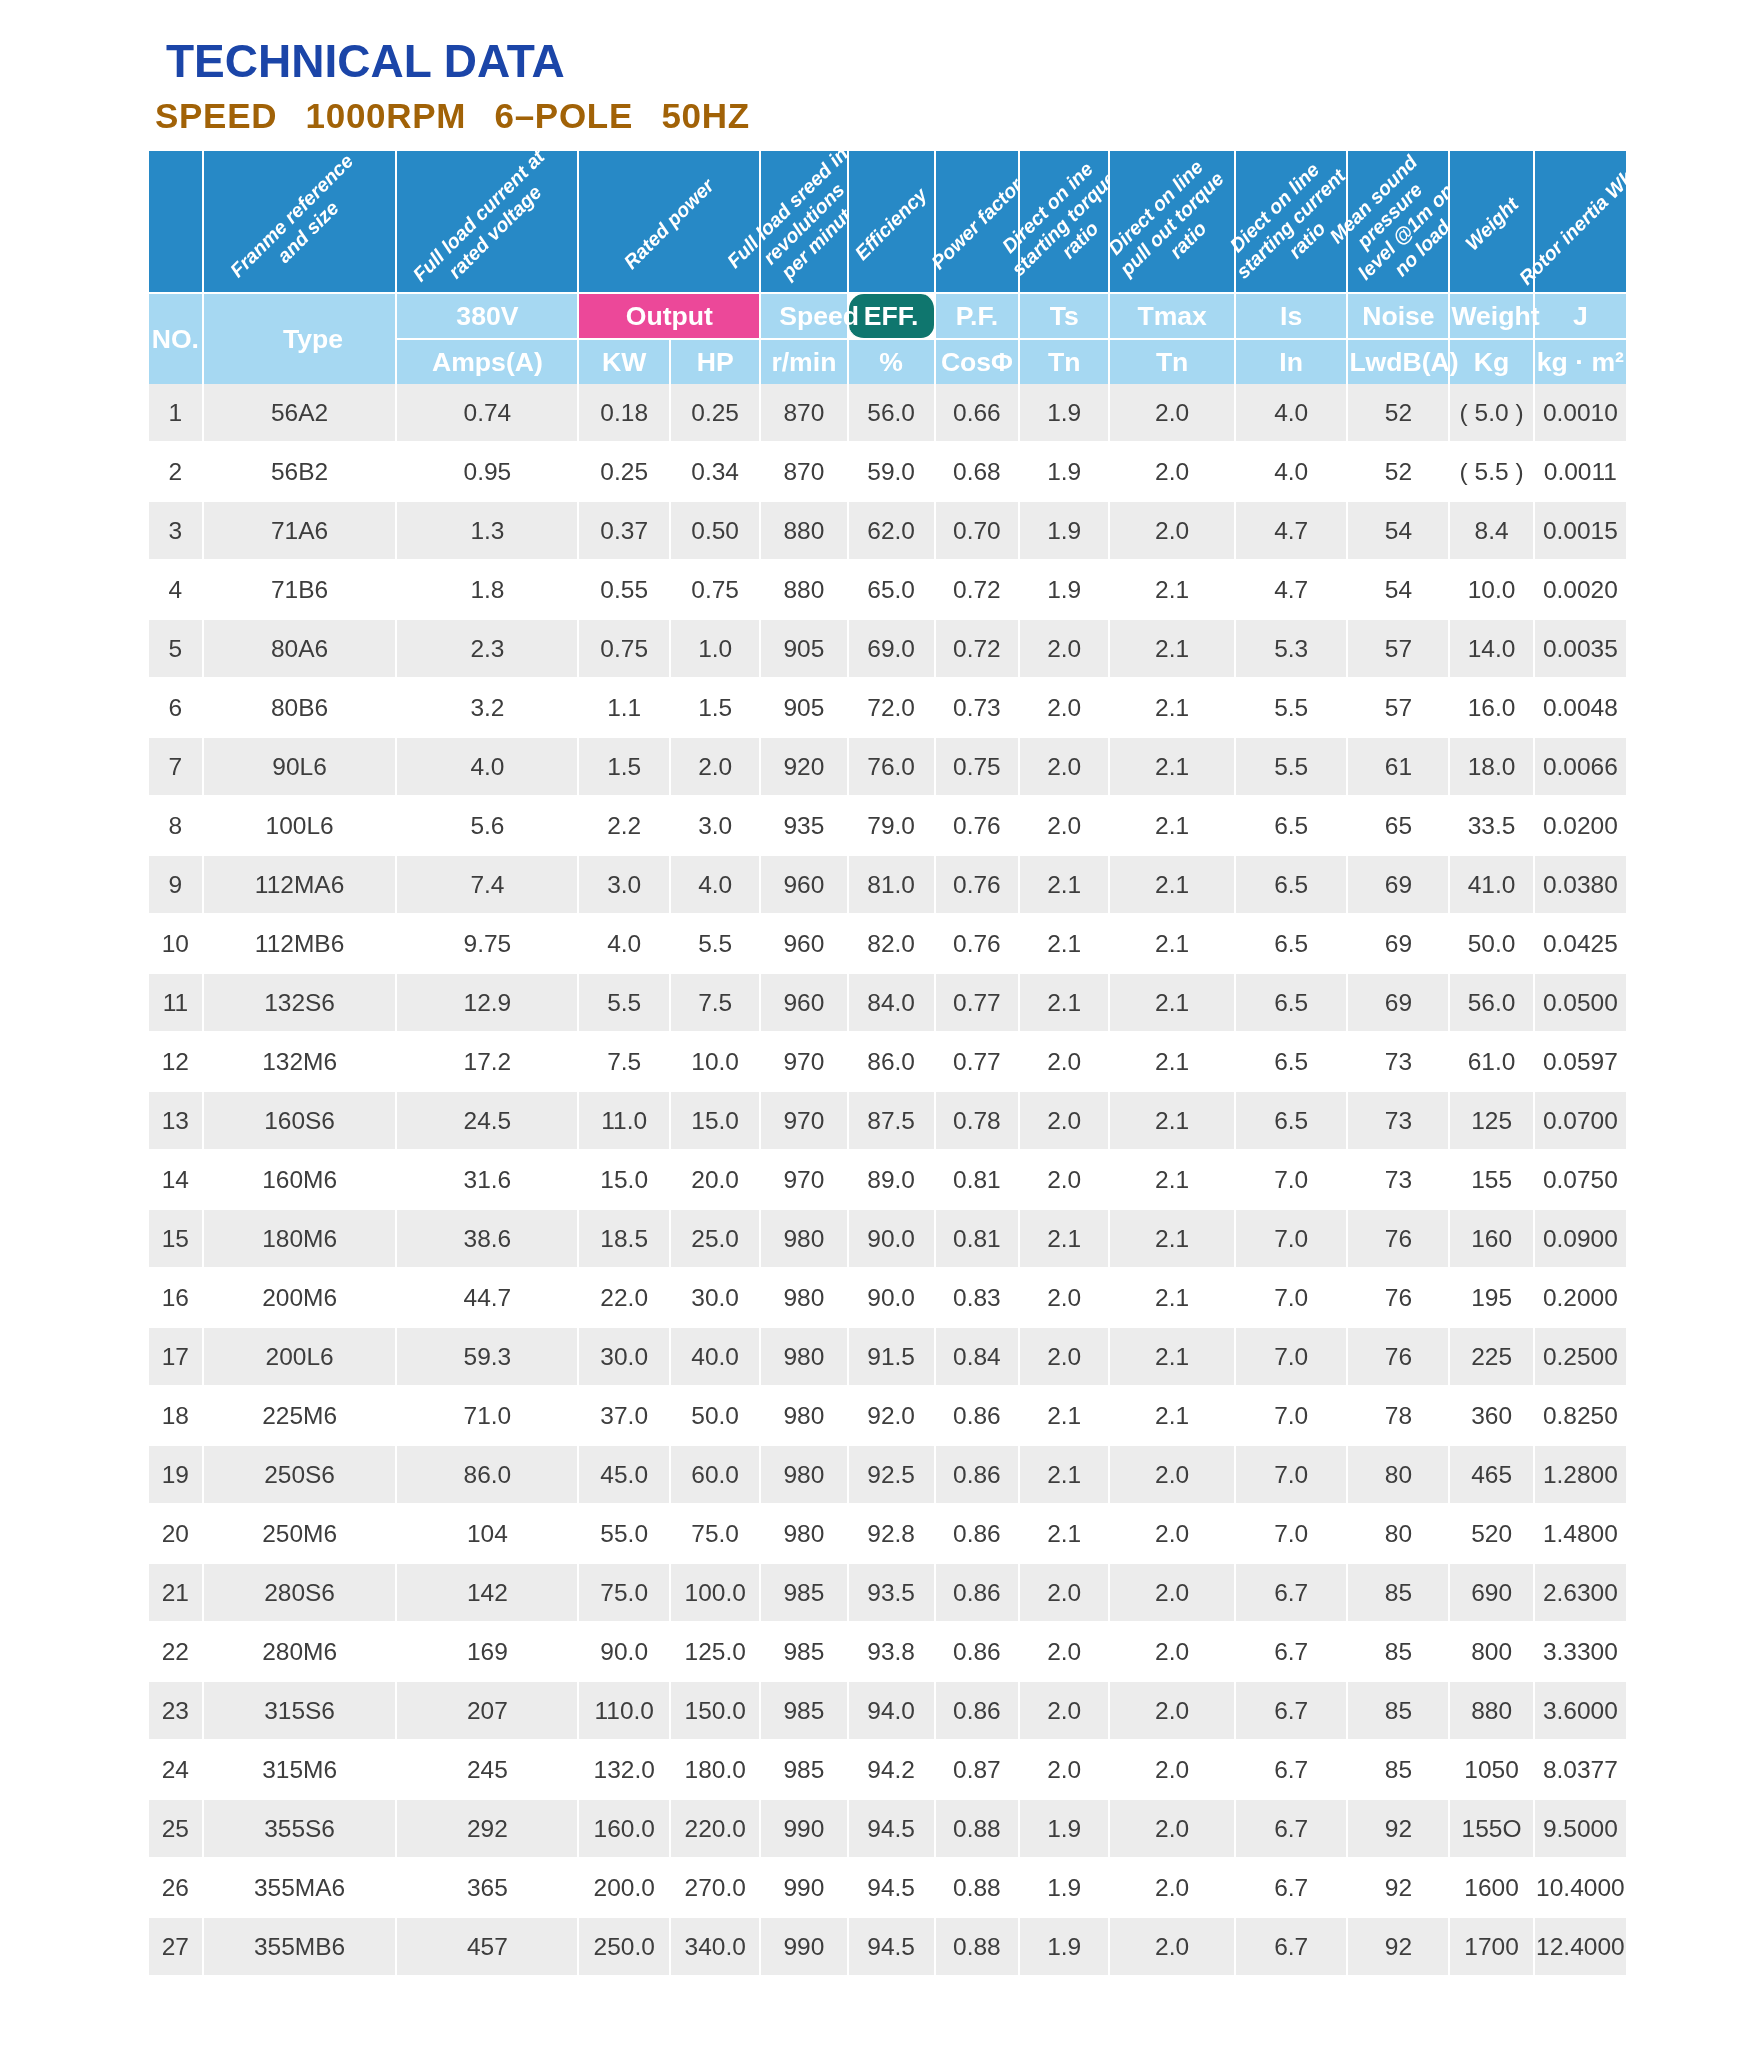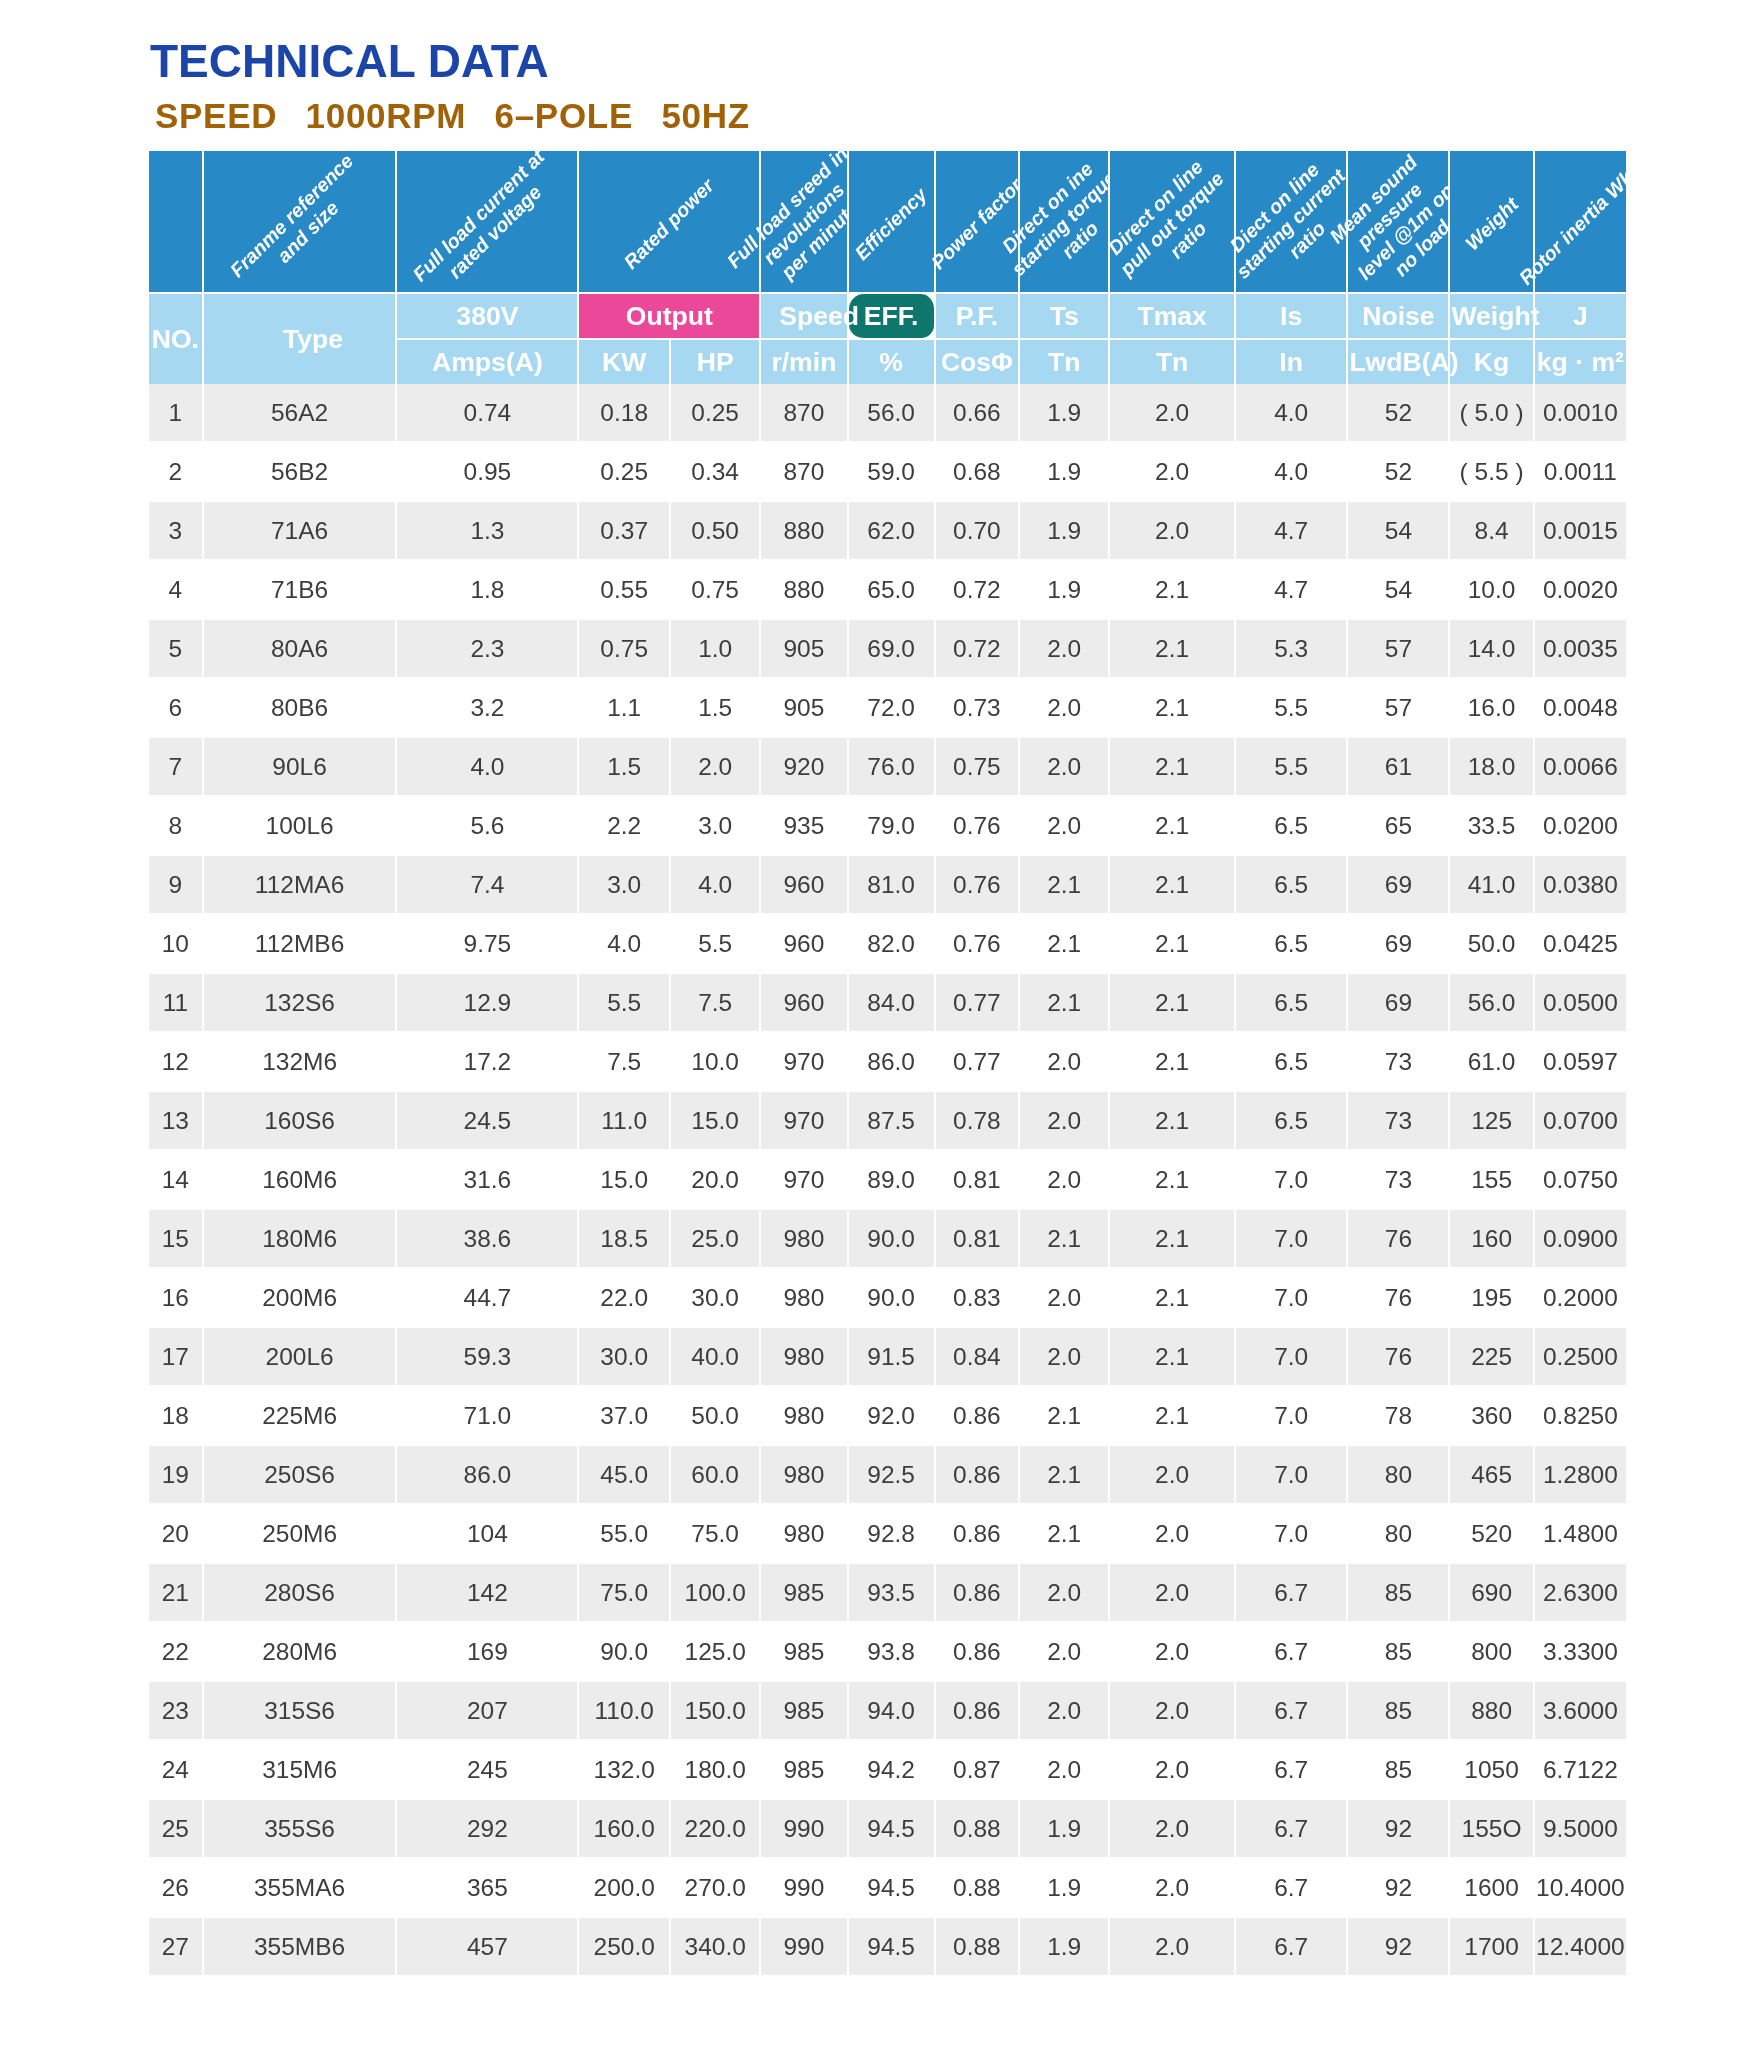--- a/index.html
+++ b/index.html
@@ -45,21 +45,21 @@
     height:55px;text-align:center;vertical-align:middle;
     font-size:24.5px;color:#3d3d3d;
     border-right:2.1px solid #fff;border-bottom:2.1px solid #fff;
     background:#ffffff;
   }
   tbody tr:nth-child(odd) td{background:#ececec;}
 </style>
 </head>
 <body>
 
-<div class="title" style="color: rgb(27, 69, 168);">TECHNICAL DATA</div>
+<div class="title" style="color: rgb(27, 69, 168); margin-left: 16px;">TECHNICAL DATA</div>
 <div class="subtitle" style="color: #a16207;">SPEED 1000RPM 6–POLE 50HZ</div>
 
 <table class="spec">
   <colgroup id="cols">
       <col style="width: 3.7%;">
       <col style="width: 13.1%;">
       <col style="width: 12.3%;">
       <col style="width: 6.2%;">
       <col style="width: 6.1%;">
       <col style="width: 5.9%;">
@@ -533,21 +533,21 @@
         <td>132.0</td>
         <td>180.0</td>
         <td>985</td>
         <td>94.2</td>
         <td>0.87</td>
         <td>2.0</td>
         <td>2.0</td>
         <td>6.7</td>
         <td>85</td>
         <td>1050</td>
-        <td>6.7122</td>
+        <td>8.0377</td>
       </tr>
       <tr>
         <td>25</td>
         <td>355S6</td>
         <td>292</td>
         <td>160.0</td>
         <td>220.0</td>
         <td>990</td>
         <td>94.5</td>
         <td>0.88</td>

